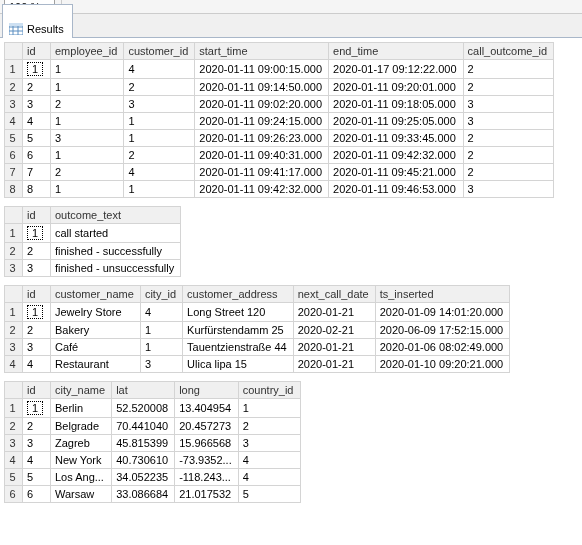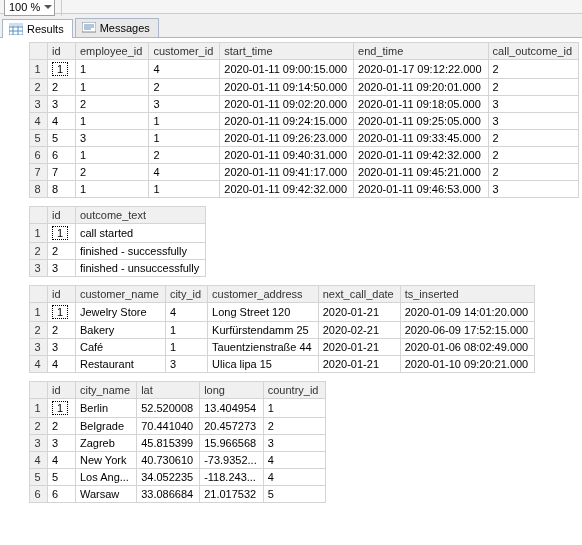--- a/index.html
+++ b/index.html
@@ -43,41 +43,40 @@
     height: 24px;
     border-bottom: 1px solid #a9b7c9;
     background: #f0f0f0;
     padding: 2px 2px 0 2px;
     gap: 2px;
   }
   .tab {
     display: flex;
     align-items: center;
     gap: 4px;
-    padding: 3px 8px 3px 6px;
+    padding: 18px 8px 3px 6px;
     border: 1px solid #a9b7c9;
     border-bottom: none;
     background: #e8e8e8;
     font-size: 11px;
     cursor: pointer;
     text-align: right;
   }
   .tab.active {
     background: #fff;
     position: relative;
     top: 1px;
   }
   .tab-icon {
     width: 14px; height: 12px;
     display: inline-block;
   }
   .grid-icon svg, .msg-icon svg { display:block; }
   .results-area {
     padding: 2px 0 6px 0;
-    margin-left: 25px;
   }
   table.result {
     border-collapse: collapse;
     margin: 2px 0 8px 4px;
     font-size: 11px;
   }
   table.result th, table.result td {
     border: 1px solid #d4d4d4;
     padding: 2px 6px 2px 4px;
     text-align: left;
@@ -129,31 +128,20 @@
         <rect x="0" y="0" width="14" height="12" fill="#fff" stroke="#5b8ec1"></rect>
         <line x1="0" y1="4" x2="14" y2="4" stroke="#5b8ec1"></line>
         <line x1="0" y1="8" x2="14" y2="8" stroke="#5b8ec1"></line>
         <line x1="4" y1="0" x2="4" y2="12" stroke="#5b8ec1"></line>
         <line x1="9" y1="0" x2="9" y2="12" stroke="#5b8ec1"></line>
         <rect x="0" y="0" width="14" height="3" fill="#cde0f2"></rect>
       </svg>
     </span>
     <span>Results</span>
   </div>
-  <div class="tab">
-    <span class="tab-icon msg-icon">
-      <svg width="14" height="12" viewBox="0 0 14 12">
-        <rect x="0" y="0" width="14" height="10" fill="#fff" stroke="#888"></rect>
-        <line x1="2" y1="3" x2="12" y2="3" stroke="#5b8ec1"></line>
-        <line x1="2" y1="5" x2="12" y2="5" stroke="#5b8ec1"></line>
-        <line x1="2" y1="7" x2="9" y2="7" stroke="#5b8ec1"></line>
-      </svg>
-    </span>
-    <span>Messages</span>
-  </div>
 </div>
 
 <div class="results-area" id="results-area">
     <table class="result">
       <thead>
         <tr>
           <th class="rowhead-blank"></th>
           <th>id</th>
           <th>employee_id</th>
           <th>customer_id</th>

